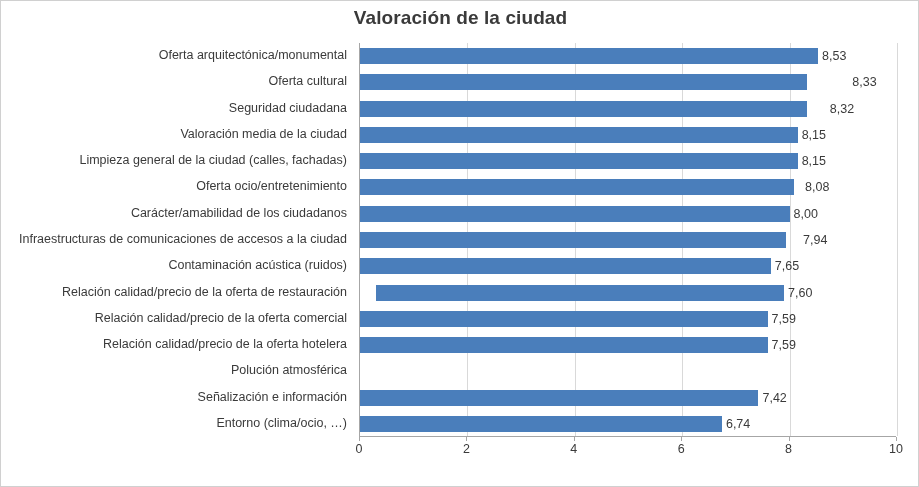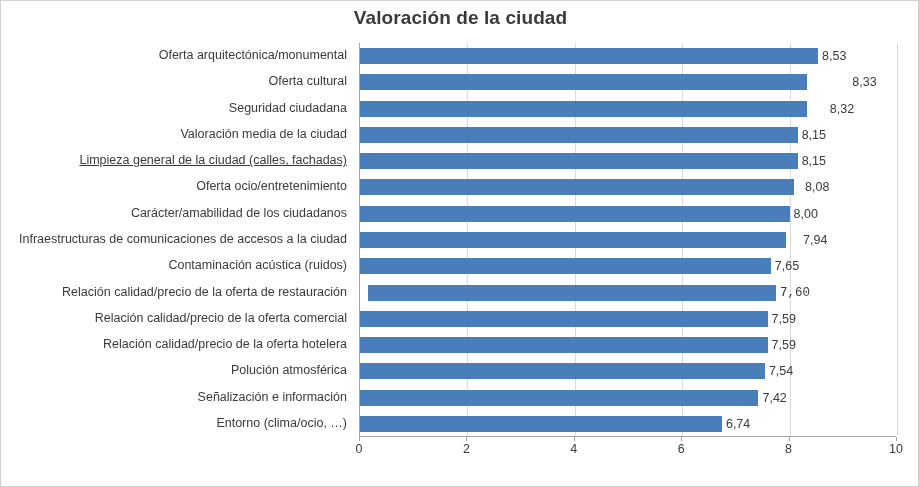--- a/index.html
+++ b/index.html
@@ -122,21 +122,21 @@
 
 <div id="chart-frame">
 
   <div id="chart-title">Valoración de la ciudad</div>
 
   <div id="cat-labels">
       <div class="cat-label" style="top: 5.13333px;">Oferta arquitectónica/monumental</div>
       <div class="cat-label" style="top: 31.4px;">Oferta cultural</div>
       <div class="cat-label" style="top: 57.6667px;">Seguridad ciudadana</div>
       <div class="cat-label" style="top: 83.9333px;">Valoración media de la ciudad</div>
-      <div class="cat-label" style="top: 110.2px; text-decoration: underline;">Limpieza general de la ciudad (calles, fachadas)</div>
+      <div class="cat-label" style="top: 110.2px;">Limpieza general de la ciudad (calles, fachadas)</div>
       <div class="cat-label" style="top: 136.467px;">Oferta ocio/entretenimiento</div>
       <div class="cat-label" style="top: 162.733px;">Carácter/amabilidad de los ciudadanos</div>
       <div class="cat-label" style="top: 189px;">Infraestructuras de comunicaciones de accesos a la ciudad</div>
       <div class="cat-label" style="top: 215.267px;">Contaminación acústica (ruidos)</div>
       <div class="cat-label" style="top: 241.533px;">Relación calidad/precio de la oferta de restauración</div>
       <div class="cat-label" style="top: 267.8px;">Relación calidad/precio de la oferta comercial</div>
       <div class="cat-label" style="top: 294.067px;">Relación calidad/precio de la oferta hotelera</div>
       <div class="cat-label" style="top: 320.333px;">Polución atmosférica</div>
       <div class="cat-label" style="top: 346.6px;">Señalización e información</div>
       <div class="cat-label" style="top: 372.867px;">Entorno (clima/ocio, …)</div>
@@ -180,35 +180,31 @@
           <div class="bar-value" style="left: 429.6px;">8,00</div>
         </div>
         <div class="bar-row" style="position: absolute; left: 0px; top: 183.867px; height: 26.2667px; width: 100%;">
           <div class="bar" style="width: 426.378px; height: 16px; background: rgb(74, 126, 187);"></div>
           <div class="bar-value" style="left: 435px; padding-left: 8px;">7,94</div>
         </div>
         <div class="bar-row" style="position: absolute; left: 0px; top: 210.133px; height: 26.2667px; width: 100%;">
           <div class="bar" style="width: 410.805px; height: 16px; background: rgb(74, 126, 187);"></div>
           <div class="bar-value" style="left: 410.805px;">7,65</div>
         </div>
-        <div class="bar-row" style="position: absolute; left: 8px; top: 236.4px; height: 26.2667px; width: 100%; font-family: Liberation Mono, monospace;">
+        <div class="bar-row" style="position: absolute; left: 16px; top: 236.4px; height: 26.2667px; width: 100%;">
           <div class="bar" style="width: 408.12px; height: 16px; background: rgb(74, 126, 187);"></div>
           <div class="bar-value" style="left: 408.12px;">7,60</div>
         </div>
         <div class="bar-row" style="position: absolute; left: 0px; top: 262.667px; height: 26.2667px; width: 100%;">
           <div class="bar" style="width: 407.583px; height: 16px; background: rgb(74, 126, 187);"></div>
           <div class="bar-value" style="left: 407.583px;">7,59</div>
         </div>
         <div class="bar-row" style="position: absolute; left: 0px; top: 288.933px; height: 26.2667px; width: 100%;">
           <div class="bar" style="width: 407.583px; height: 16px; background: rgb(74, 126, 187);"></div>
           <div class="bar-value" style="left: 407.583px;">7,59</div>
-        </div>
-        <div class="bar-row" style="position: absolute; left: 0px; top: 315.2px; height: 26.2667px; width: 100%;">
-          <div class="bar" style="width: 404.898px; height: 16px; background: rgb(74, 126, 187);"></div>
-          <div class="bar-value" style="left: 404.898px;">7,54</div>
         </div>
         <div class="bar-row" style="position: absolute; left: 0px; top: 341.467px; height: 26.2667px; width: 100%;">
           <div class="bar" style="width: 398.454px; height: 16px; background: rgb(74, 126, 187);"></div>
           <div class="bar-value" style="left: 398.454px;">7,42</div>
         </div>
         <div class="bar-row" style="position: absolute; left: 0px; top: 367.733px; height: 26.2667px; width: 100%;">
           <div class="bar" style="width: 361.938px; height: 16px; background: rgb(74, 126, 187);"></div>
           <div class="bar-value" style="left: 361.938px;">6,74</div>
         </div>
       </div>

